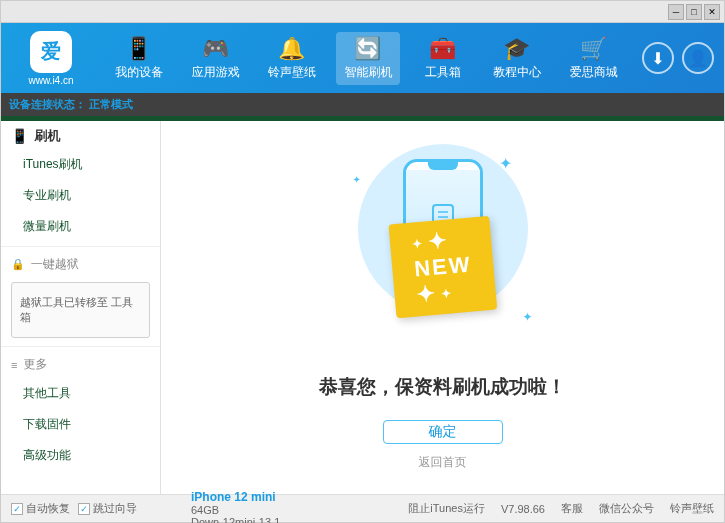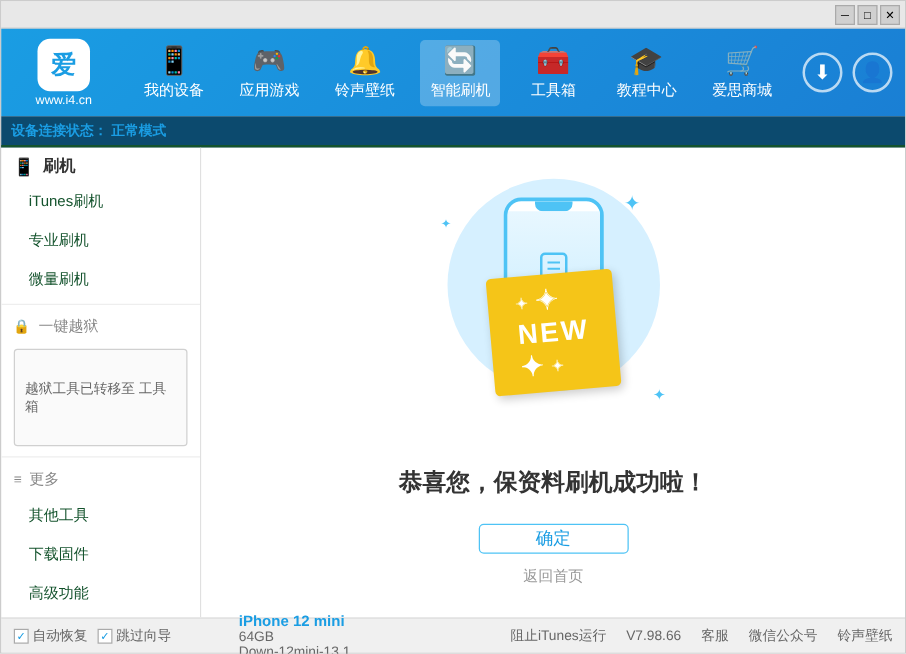--- a/index.html
+++ b/index.html
@@ -96,21 +96,21 @@
     .sidebar-section-label {
       display: flex; align-items: center;
       padding: 5px 10px;
       font-size: 12px; color: #888;
     }
     .sidebar-section-label .icon { margin-right: 6px; font-size: 11px; }
     .sidebar-locked-box {
       margin: 4px 10px;
       border: 1px solid #d0d0d0;
       border-radius: 3px;
-      padding: 23px 8px;
+      padding: 12px 8px;
       font-size: 11px; color: #666;
       background: #fafafa;
     }
 
     
     .content {
       flex: 1;
       display: flex;
       flex-direction: column;
       align-items: center;
@@ -258,22 +258,22 @@
       overflow: hidden;
     }
     .sidebar-wrapper {
       width: 160px;
       background: white;
       border-right: 1px solid #e0e0e0;
       display: flex; flex-direction: column;
     }
     .device-status-bar {
       padding: 4px 8px;
-      background: #0c4a6e;
-      border-bottom: 2px solid #14532d;
+      background: #404040;
+      border-bottom: 5px solid #14532d;
       font-size: 11px; color: #333;
     }
     .device-status-bar span { color: #1a9de3; font-weight: bold; }
   </style>
 </head>
 <body>
 
 <div class="app-window">
 
   <div class="title-bar">

